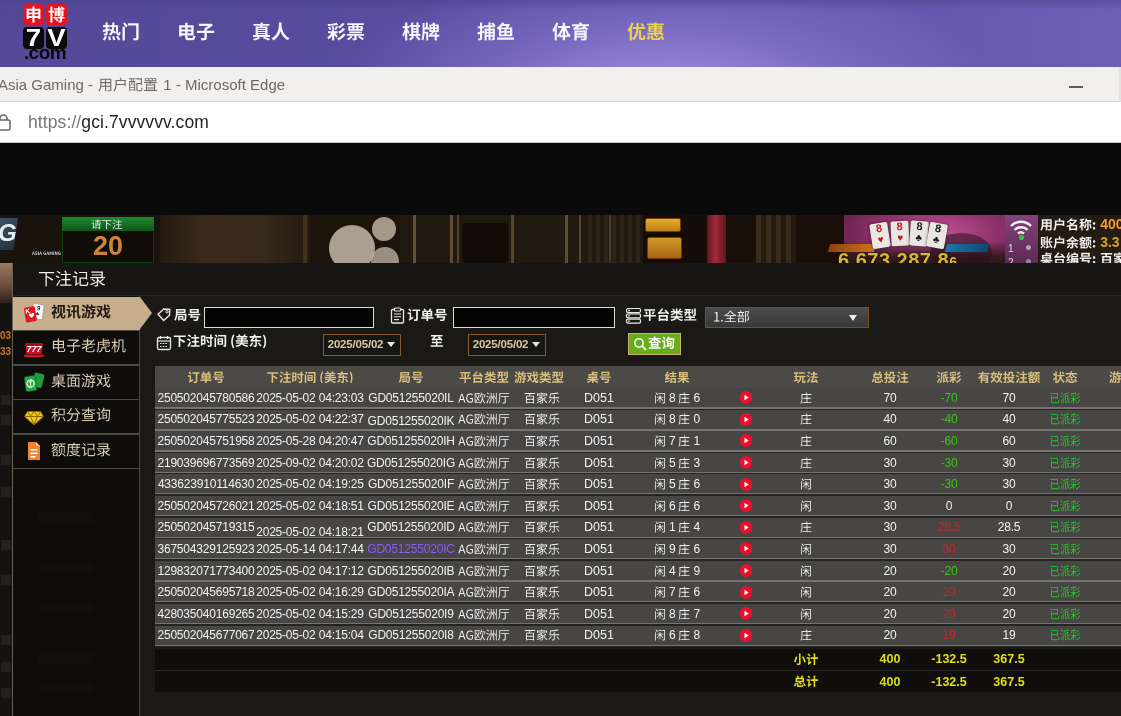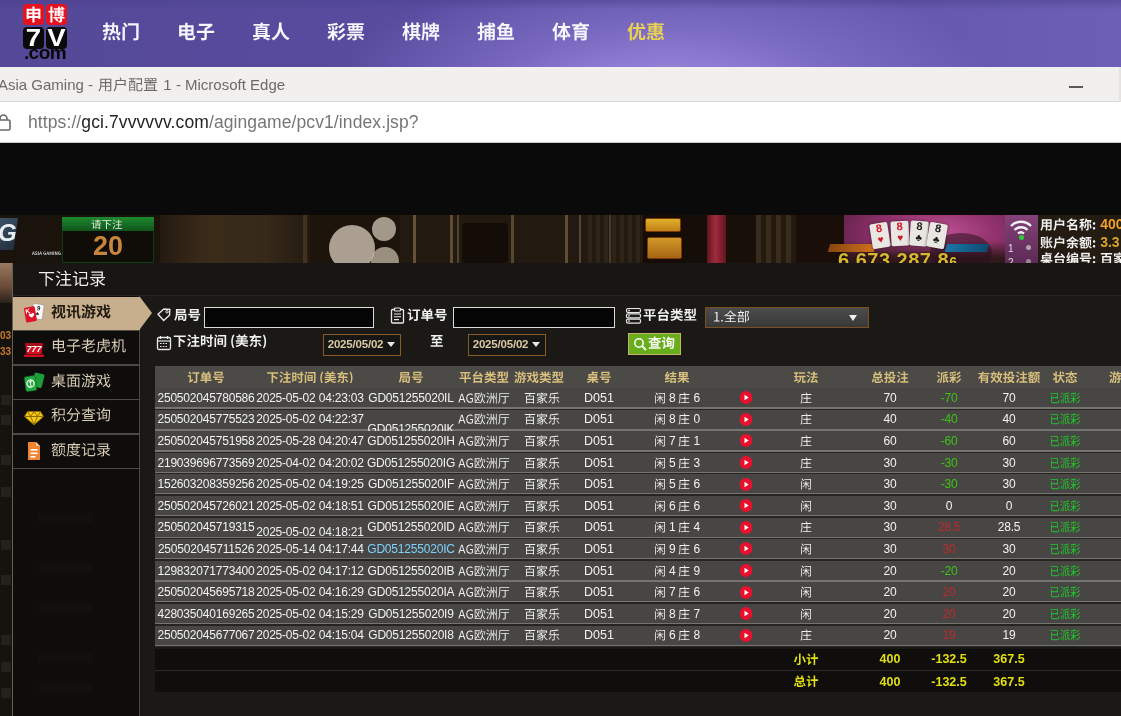--- a/index.html
+++ b/index.html
@@ -78,21 +78,20 @@
 <div class="abs" style="left:1069px;top:86px;width:14px;height:1.5px;background:#5a5a5a"></div>
 <div class="abs" style="left:1118.5px;top:67px;width:2.5px;height:35px;background:#e4e3e2"></div>
 <div class="abs" style="left:0;top:102px;width:1121px;height:41px;background:#fff;border-bottom:1px solid #c9c9c9"></div>
 <svg class="abs" style="left:-4px;top:113px" width="15" height="18" viewBox="0 0 15 18">
 <rect x="1" y="7" width="13" height="10" rx="1.5" fill="none" stroke="#6a6a6a" stroke-width="1.6"></rect>
 <path d="M4 7V5.5a3.5 3.5 0 0 1 7 0V7" fill="none" stroke="#6a6a6a" stroke-width="1.6"></path>
     </svg>
     <div class="abs" style="left:28px;top:102px;height:40px;display:flex;align-items:center;font-size:17.5px;letter-spacing:.1px">
       <span style="color:#767676">https://</span>
       <span style="color:#242424">gci.7vvvvvv.com</span>
-      <span style="color:#767676">/agingame/pcv1/index.jsp?</span>
     </div>
 <div class="abs" style="left:0;top:143px;width:1121px;height:72px;background:#0a0a0a"></div>
 <div class="abs" style="left:0;top:215px;width:1121px;height:48px;overflow:hidden;background:#241b12">
 <div class="abs" style="left:0;top:0;width:160px;height:48px;background:#1a130c"></div>
 <div class="abs" style="left:160px;top:0;width:150px;height:48px;background:linear-gradient(90deg,#241a10,#3a2b19 30%,#36291a 70%,#241a10)"></div>
 <div class="abs" style="left:303px;top:0;width:4px;height:48px;background:#4e3c26;opacity:.7"></div>
 <div class="abs" style="left:310px;top:0;width:95px;height:48px;background:#1d140c"></div>
 <div class="abs" style="left:329px;top:10px;width:46px;height:46px;border-radius:50%;background:#c9bead;opacity:.82"></div>
 <div class="abs" style="left:372px;top:2px;width:24px;height:24px;border-radius:50%;background:#c9bead;opacity:.78"></div>
 <div class="abs" style="left:371px;top:32px;width:28px;height:28px;border-radius:50%;background:#c4b8a6;opacity:.75"></div>
@@ -496,21 +495,21 @@
           <use href="#p_paid" fill="#1ecc28"></use>
         </svg>
       </div>
 <div class="abs" style="left:0;top:43.6px;width:1000px;height:21.6px;background:linear-gradient(#484644 0 19.4px,#76746e 19.4px 20.5px,#262420 20.5px)"></div>
 <div class="abs flexc" style="left:51px;top:43.6px;height:19.6px;transform:translateX(-50%)">
         <span style="color:#f2f2f2;font-size:12px;letter-spacing:-.2px">250502045775523</span>
       </div>
 <div class="abs flexc" style="left:155px;top:43.6px;height:19.6px;transform:translateX(-50%)">
         <span style="color:#f2f2f2;font-size:12px;letter-spacing:-.2px">2025-05-02 04:22:37</span>
       </div>
-<div class="abs flexc" style="left:256px;top:47px;height:32px;transform:translateX(-50%)">
+<div class="abs flexc" style="left:256px;top:39px;height:32px;transform:translateX(-50%)">
         <span style="color:#f2f2f2;font-size:12px;letter-spacing:-.2px">GD051255020IK</span>
       </div>
 <div class="abs flexc" style="left:329px;top:43.6px;height:19.6px;transform:translateX(-50%)">
         <svg width="51.6" height="12.0" viewBox="0 0 51.6 12.0" preserveAspectRatio="none">
           <use href="#p_ozt" fill="#f2f2f2"></use>
         </svg>
       </div>
 <div class="abs flexc" style="left:387px;top:43.6px;height:19.6px;transform:translateX(-50%)">
         <svg width="36.0" height="12.0" viewBox="0 0 36.0 12.0" preserveAspectRatio="none">
           <use href="#p_bjl" fill="#f2f2f2"></use>
@@ -614,21 +613,21 @@
 <div class="abs flexc" style="left:910px;top:65.2px;height:19.6px;transform:translateX(-50%)">
         <svg width="31.0" height="12.0" viewBox="0 0 36.0 12.0" preserveAspectRatio="none">
           <use href="#p_paid" fill="#1ecc28"></use>
         </svg>
       </div>
 <div class="abs" style="left:0;top:86.8px;width:1000px;height:21.6px;background:linear-gradient(#484644 0 19.4px,#76746e 19.4px 20.5px,#262420 20.5px)"></div>
 <div class="abs flexc" style="left:51px;top:86.8px;height:19.6px;transform:translateX(-50%)">
         <span style="color:#f2f2f2;font-size:12px;letter-spacing:-.2px">219039696773569</span>
       </div>
 <div class="abs flexc" style="left:155px;top:86.8px;height:19.6px;transform:translateX(-50%)">
-        <span style="color:#f2f2f2;font-size:12px;letter-spacing:-.2px">2025-04-02 04:20:02</span>
+        <span style="color:#f2f2f2;font-size:12px;letter-spacing:-.2px">2025-09-02 04:20:02</span>
       </div>
 <div class="abs flexc" style="left:256px;top:86.8px;height:19.6px;transform:translateX(-50%)">
         <span style="color:#f2f2f2;font-size:12px;letter-spacing:-.2px">GD051255020IG</span>
       </div>
 <div class="abs flexc" style="left:329px;top:86.8px;height:19.6px;transform:translateX(-50%)">
         <svg width="51.6" height="12.0" viewBox="0 0 51.6 12.0" preserveAspectRatio="none">
           <use href="#p_ozt" fill="#f2f2f2"></use>
         </svg>
       </div>
 <div class="abs flexc" style="left:387px;top:86.8px;height:19.6px;transform:translateX(-50%)">
@@ -671,21 +670,21 @@
 <div class="abs flexc" style="left:854px;top:86.8px;height:19.6px;transform:translateX(-50%)">
         <span style="color:#f2f2f2;font-size:12px;letter-spacing:-.2px">30</span>
       </div>
 <div class="abs flexc" style="left:910px;top:86.8px;height:19.6px;transform:translateX(-50%)">
         <svg width="31.0" height="12.0" viewBox="0 0 36.0 12.0" preserveAspectRatio="none">
           <use href="#p_paid" fill="#1ecc28"></use>
         </svg>
       </div>
 <div class="abs" style="left:0;top:108.4px;width:1000px;height:21.6px;background:linear-gradient(#484644 0 19.4px,#76746e 19.4px 20.5px,#262420 20.5px)"></div>
 <div class="abs flexc" style="left:51px;top:108.4px;height:19.6px;transform:translateX(-50%)">
-        <span style="color:#f2f2f2;font-size:12px;letter-spacing:-.2px">152603208359256</span>
+        <span style="color:#f2f2f2;font-size:12px;letter-spacing:-.2px">433623910114630</span>
       </div>
 <div class="abs flexc" style="left:155px;top:108.4px;height:19.6px;transform:translateX(-50%)">
         <span style="color:#f2f2f2;font-size:12px;letter-spacing:-.2px">2025-05-02 04:19:25</span>
       </div>
 <div class="abs flexc" style="left:256px;top:108.4px;height:19.6px;transform:translateX(-50%)">
         <span style="color:#f2f2f2;font-size:12px;letter-spacing:-.2px">GD051255020IF</span>
       </div>
 <div class="abs flexc" style="left:329px;top:108.4px;height:19.6px;transform:translateX(-50%)">
         <svg width="51.6" height="12.0" viewBox="0 0 51.6 12.0" preserveAspectRatio="none">
           <use href="#p_ozt" fill="#f2f2f2"></use>
@@ -851,27 +850,27 @@
 <div class="abs flexc" style="left:854px;top:151.6px;height:19.6px;transform:translateX(-50%)">
         <span style="color:#f2f2f2;font-size:12px;letter-spacing:-.2px">28.5</span>
       </div>
 <div class="abs flexc" style="left:910px;top:151.6px;height:19.6px;transform:translateX(-50%)">
         <svg width="31.0" height="12.0" viewBox="0 0 36.0 12.0" preserveAspectRatio="none">
           <use href="#p_paid" fill="#1ecc28"></use>
         </svg>
       </div>
 <div class="abs" style="left:0;top:173.2px;width:1000px;height:21.6px;background:linear-gradient(#484644 0 19.4px,#76746e 19.4px 20.5px,#262420 20.5px)"></div>
 <div class="abs flexc" style="left:51px;top:173.2px;height:19.6px;transform:translateX(-50%)">
-        <span style="color:#f2f2f2;font-size:12px;letter-spacing:-.2px">250502045711526</span>
+        <span style="color:#f2f2f2;font-size:12px;letter-spacing:-.2px">367504329125923</span>
       </div>
 <div class="abs flexc" style="left:155px;top:173.2px;height:19.6px;transform:translateX(-50%)">
         <span style="color:#f2f2f2;font-size:12px;letter-spacing:-.2px">2025-05-14 04:17:44</span>
       </div>
 <div class="abs flexc" style="left:256px;top:173.2px;height:19.6px;transform:translateX(-50%)">
-        <span style="color:#7dd3fc;font-size:12px;letter-spacing:-.2px">GD051255020IC</span>
+        <span style="color:#8b5cf6;font-size:12px;letter-spacing:-.2px">GD051255020IC</span>
       </div>
 <div class="abs flexc" style="left:329px;top:173.2px;height:19.6px;transform:translateX(-50%)">
         <svg width="51.6" height="12.0" viewBox="0 0 51.6 12.0" preserveAspectRatio="none">
           <use href="#p_ozt" fill="#f2f2f2"></use>
         </svg>
       </div>
 <div class="abs flexc" style="left:387px;top:173.2px;height:19.6px;transform:translateX(-50%)">
         <svg width="36.0" height="12.0" viewBox="0 0 36.0 12.0" preserveAspectRatio="none">
           <use href="#p_bjl" fill="#f2f2f2"></use>
         </svg>

